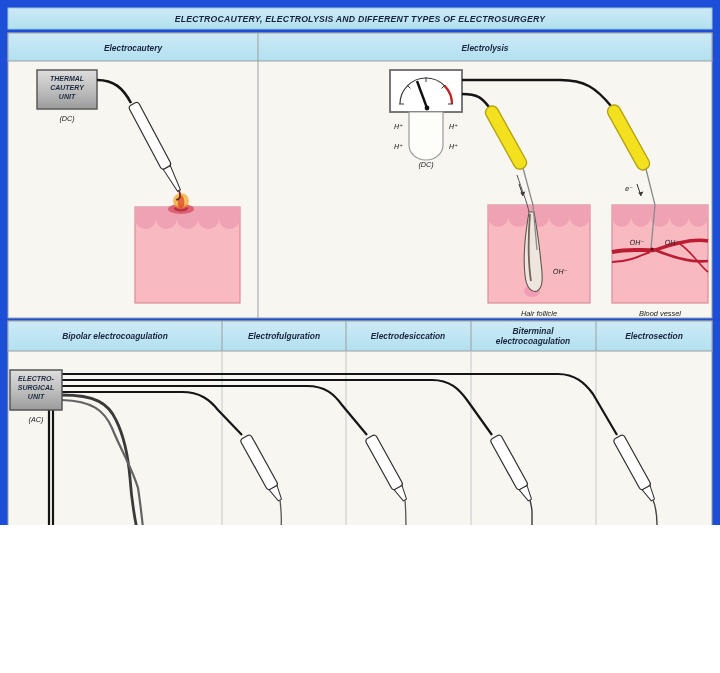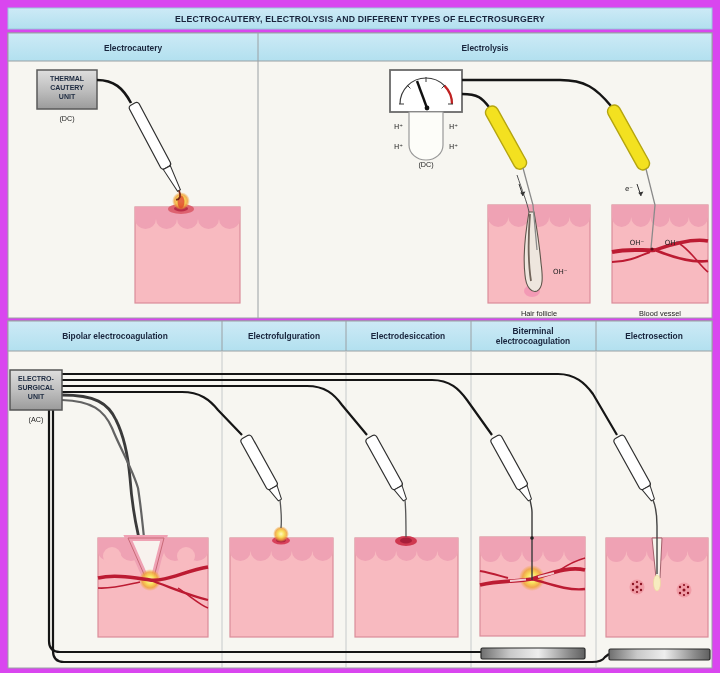--- a/index.html
+++ b/index.html
@@ -1,17 +1,17 @@
 <!DOCTYPE html>
 <html><head>
 <meta charset="utf-8">
 <style>
   html,body{margin:0;padding:0;background:#ffffff;}
-  .stage{position:relative;width:720px;height:673px;background:#d946ef;overflow:hidden;
-         font-family:"Liberation Sans", sans-serif;}
+  .stage{position:relative;width:720px;height:525px;background:#1d4ed8;overflow:hidden;
+         font-family:"Liberation Sans", sans-serif;font-style:italic;}
   svg{position:absolute;left:0;top:0;}
   text{font-family:"Liberation Sans", sans-serif;fill:#18243c;}
   .hdr{font-size:8.4px;font-weight:bold;}
   .banner-t{font-size:8.7px;font-weight:bold;letter-spacing:.2px;}
   .boxlbl{font-size:7px;font-weight:bold;fill:#1c2a40;}
   .small{font-size:7.2px;fill:#222222;font-weight:normal;}
   .ion{font-size:7px;fill:#222222;font-family:"DejaVu Sans", sans-serif;}
   .cap{font-size:7.4px;fill:#1a1a1a;}
 </style>
 </head>

